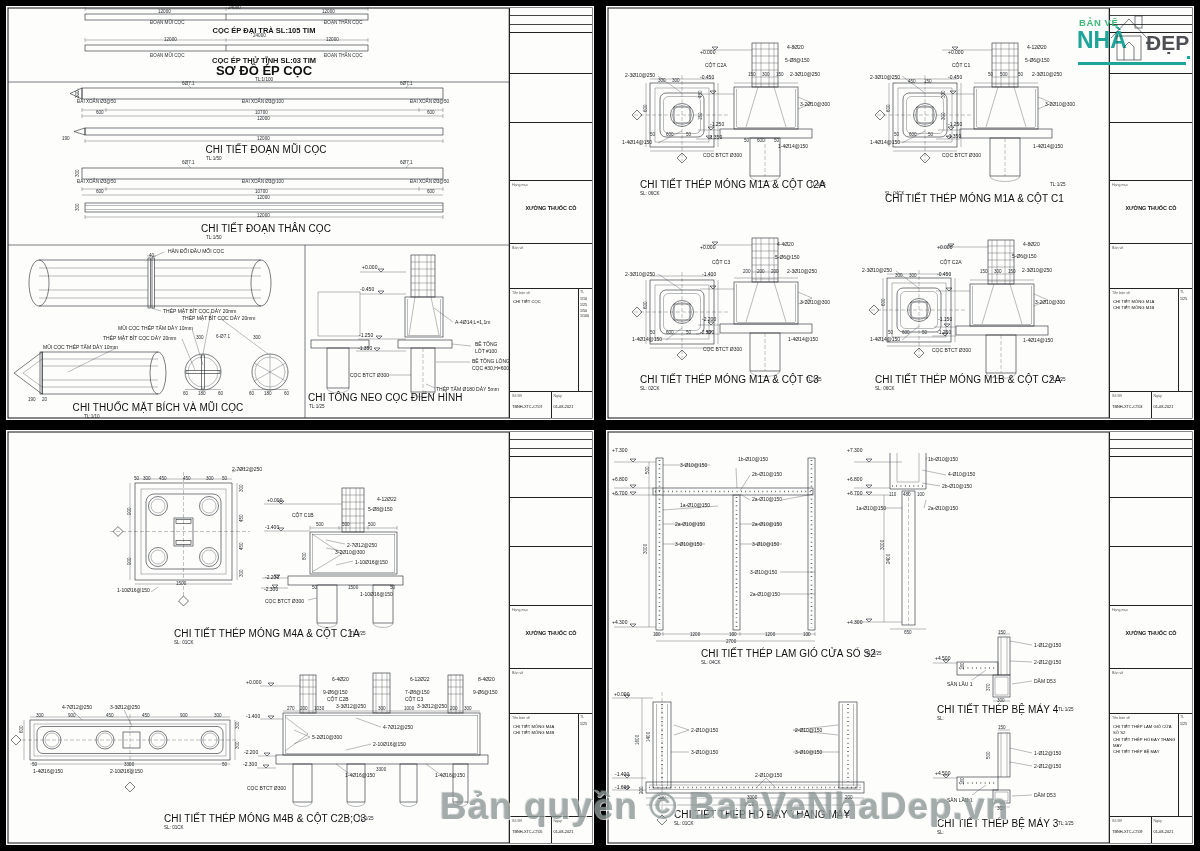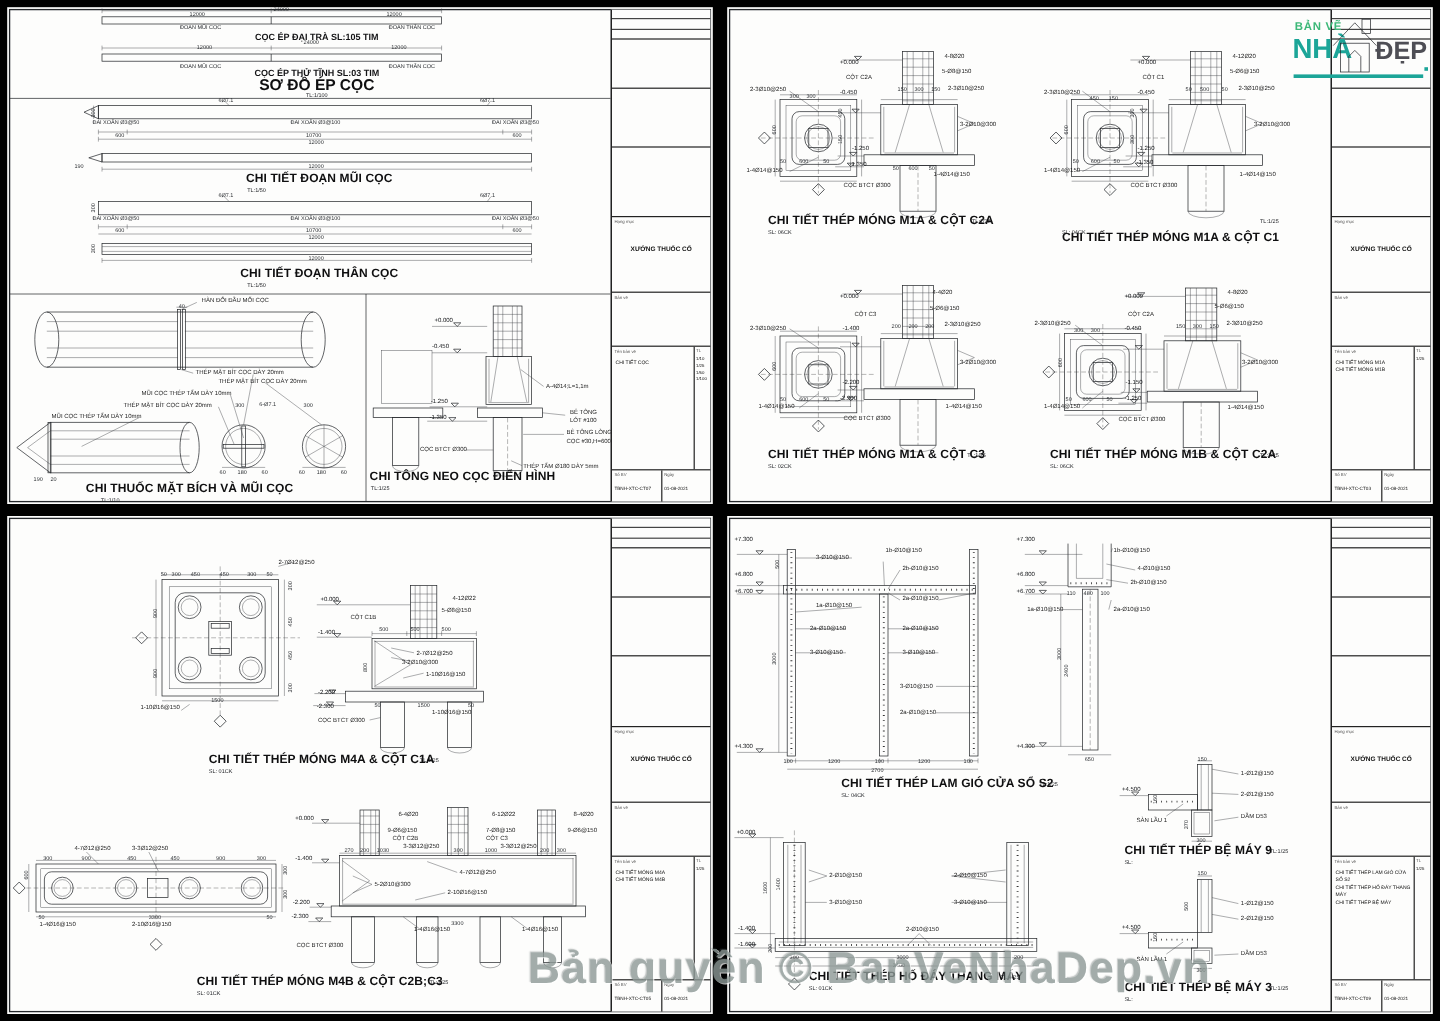--- a/index.html
+++ b/index.html
@@ -9,21 +9,21 @@
 .geo{position:absolute;left:0;top:0;}
 svg line,svg path,svg rect,svg circle,svg ellipse,svg polygon{stroke:#24272b;fill:none;stroke-width:.6;}
 svg .thick{stroke-width:1.1;}
 svg .thin{stroke-width:.35;stroke:#3a3d42;}
 svg .dash{stroke-width:.35;stroke:#555;stroke-dasharray:4 2;}
 svg .dots{stroke:#333;stroke-width:1.6;stroke-dasharray:.7 3.6;}
 .labels{position:absolute;left:0;top:0;width:100%;height:100%;}
 .lbl{position:absolute;white-space:nowrap;line-height:1;font-size:5px;color:#1c1c1c;}
 .lbl.d{font-size:4.6px;color:#2c2f33;}
 .lbl.e{font-size:5px;color:#15171a;}
-.lbl.t{font-size:10px;font-weight:700;color:#0f0f10;letter-spacing:.1px;}
+.lbl.t{font-size:10px;font-weight:400;color:#0f0f10;letter-spacing:.1px;}
 .lbl.T{font-size:13px;font-weight:700;color:#0f0f10;}
 .lbl.st{font-size:7.5px;font-weight:600;color:#141416;}
 .lbl.s{font-size:4.6px;color:#232529;}
 .lbl.r{transform:rotate(-90deg);transform-origin:left top;}
 .lbl.c{transform:translateX(-50%);}
 
 .tb{position:absolute;left:503px;top:2px;bottom:2px;right:2px;display:flex;flex-direction:column;
   border-left:1px solid #222;background:#fdfdfc;}
 .tb>div{border-bottom:1px solid #222;position:relative;}
 .tb .rev{height:24px;display:flex;flex-direction:column;}
@@ -787,21 +787,21 @@
         <span class="lbl s" style="left: 68px; top: 392px;">SL: 01CK</span>
         <span class="lbl d" style="left: 392px; top: 201px;">150</span>
         <span class="lbl" style="left: 428px; top: 213px;">1-Ø12@150</span>
         <span class="lbl e" style="left: 329px; top: 226px;">+4.500</span>
         <span class="lbl" style="left: 428px; top: 230px;">2-Ø12@150</span>
         <span class="lbl d r" style="left: 355px; top: 240px;">160</span>
         <span class="lbl" style="left: 341px; top: 252px;">SÀN LẦU 1</span>
         <span class="lbl" style="left: 428px; top: 249px;">DẦM D53</span>
         <span class="lbl d r" style="left: 381px; top: 261px;">370</span>
         <span class="lbl d" style="left: 391px; top: 269px;">300</span>
-        <span class="lbl t" style="left: 331px; top: 275px;">CHI TIẾT THÉP BỆ MÁY 9</span>
+        <span class="lbl t" style="left: 331px; top: 275px;">CHI TIẾT THÉP BỆ MÁY 4</span>
         <span class="lbl s" style="left: 452px; top: 278px;">TL:1/25</span>
         <span class="lbl s" style="left: 331px; top: 287px;">SL:</span>
         <span class="lbl d" style="left: 392px; top: 296px;">150</span>
         <span class="lbl d r" style="left: 381px; top: 329px;">500</span>
         <span class="lbl" style="left: 428px; top: 321px;">1-Ø12@150</span>
         <span class="lbl" style="left: 428px; top: 334px;">2-Ø12@150</span>
         <span class="lbl e" style="left: 329px; top: 341px;">+4.500</span>
         <span class="lbl d r" style="left: 355px; top: 355px;">160</span>
         <span class="lbl" style="left: 341px; top: 368px;">SÀN LẦU 1</span>
         <span class="lbl" style="left: 428px; top: 363px;">DẦM D53</span>

